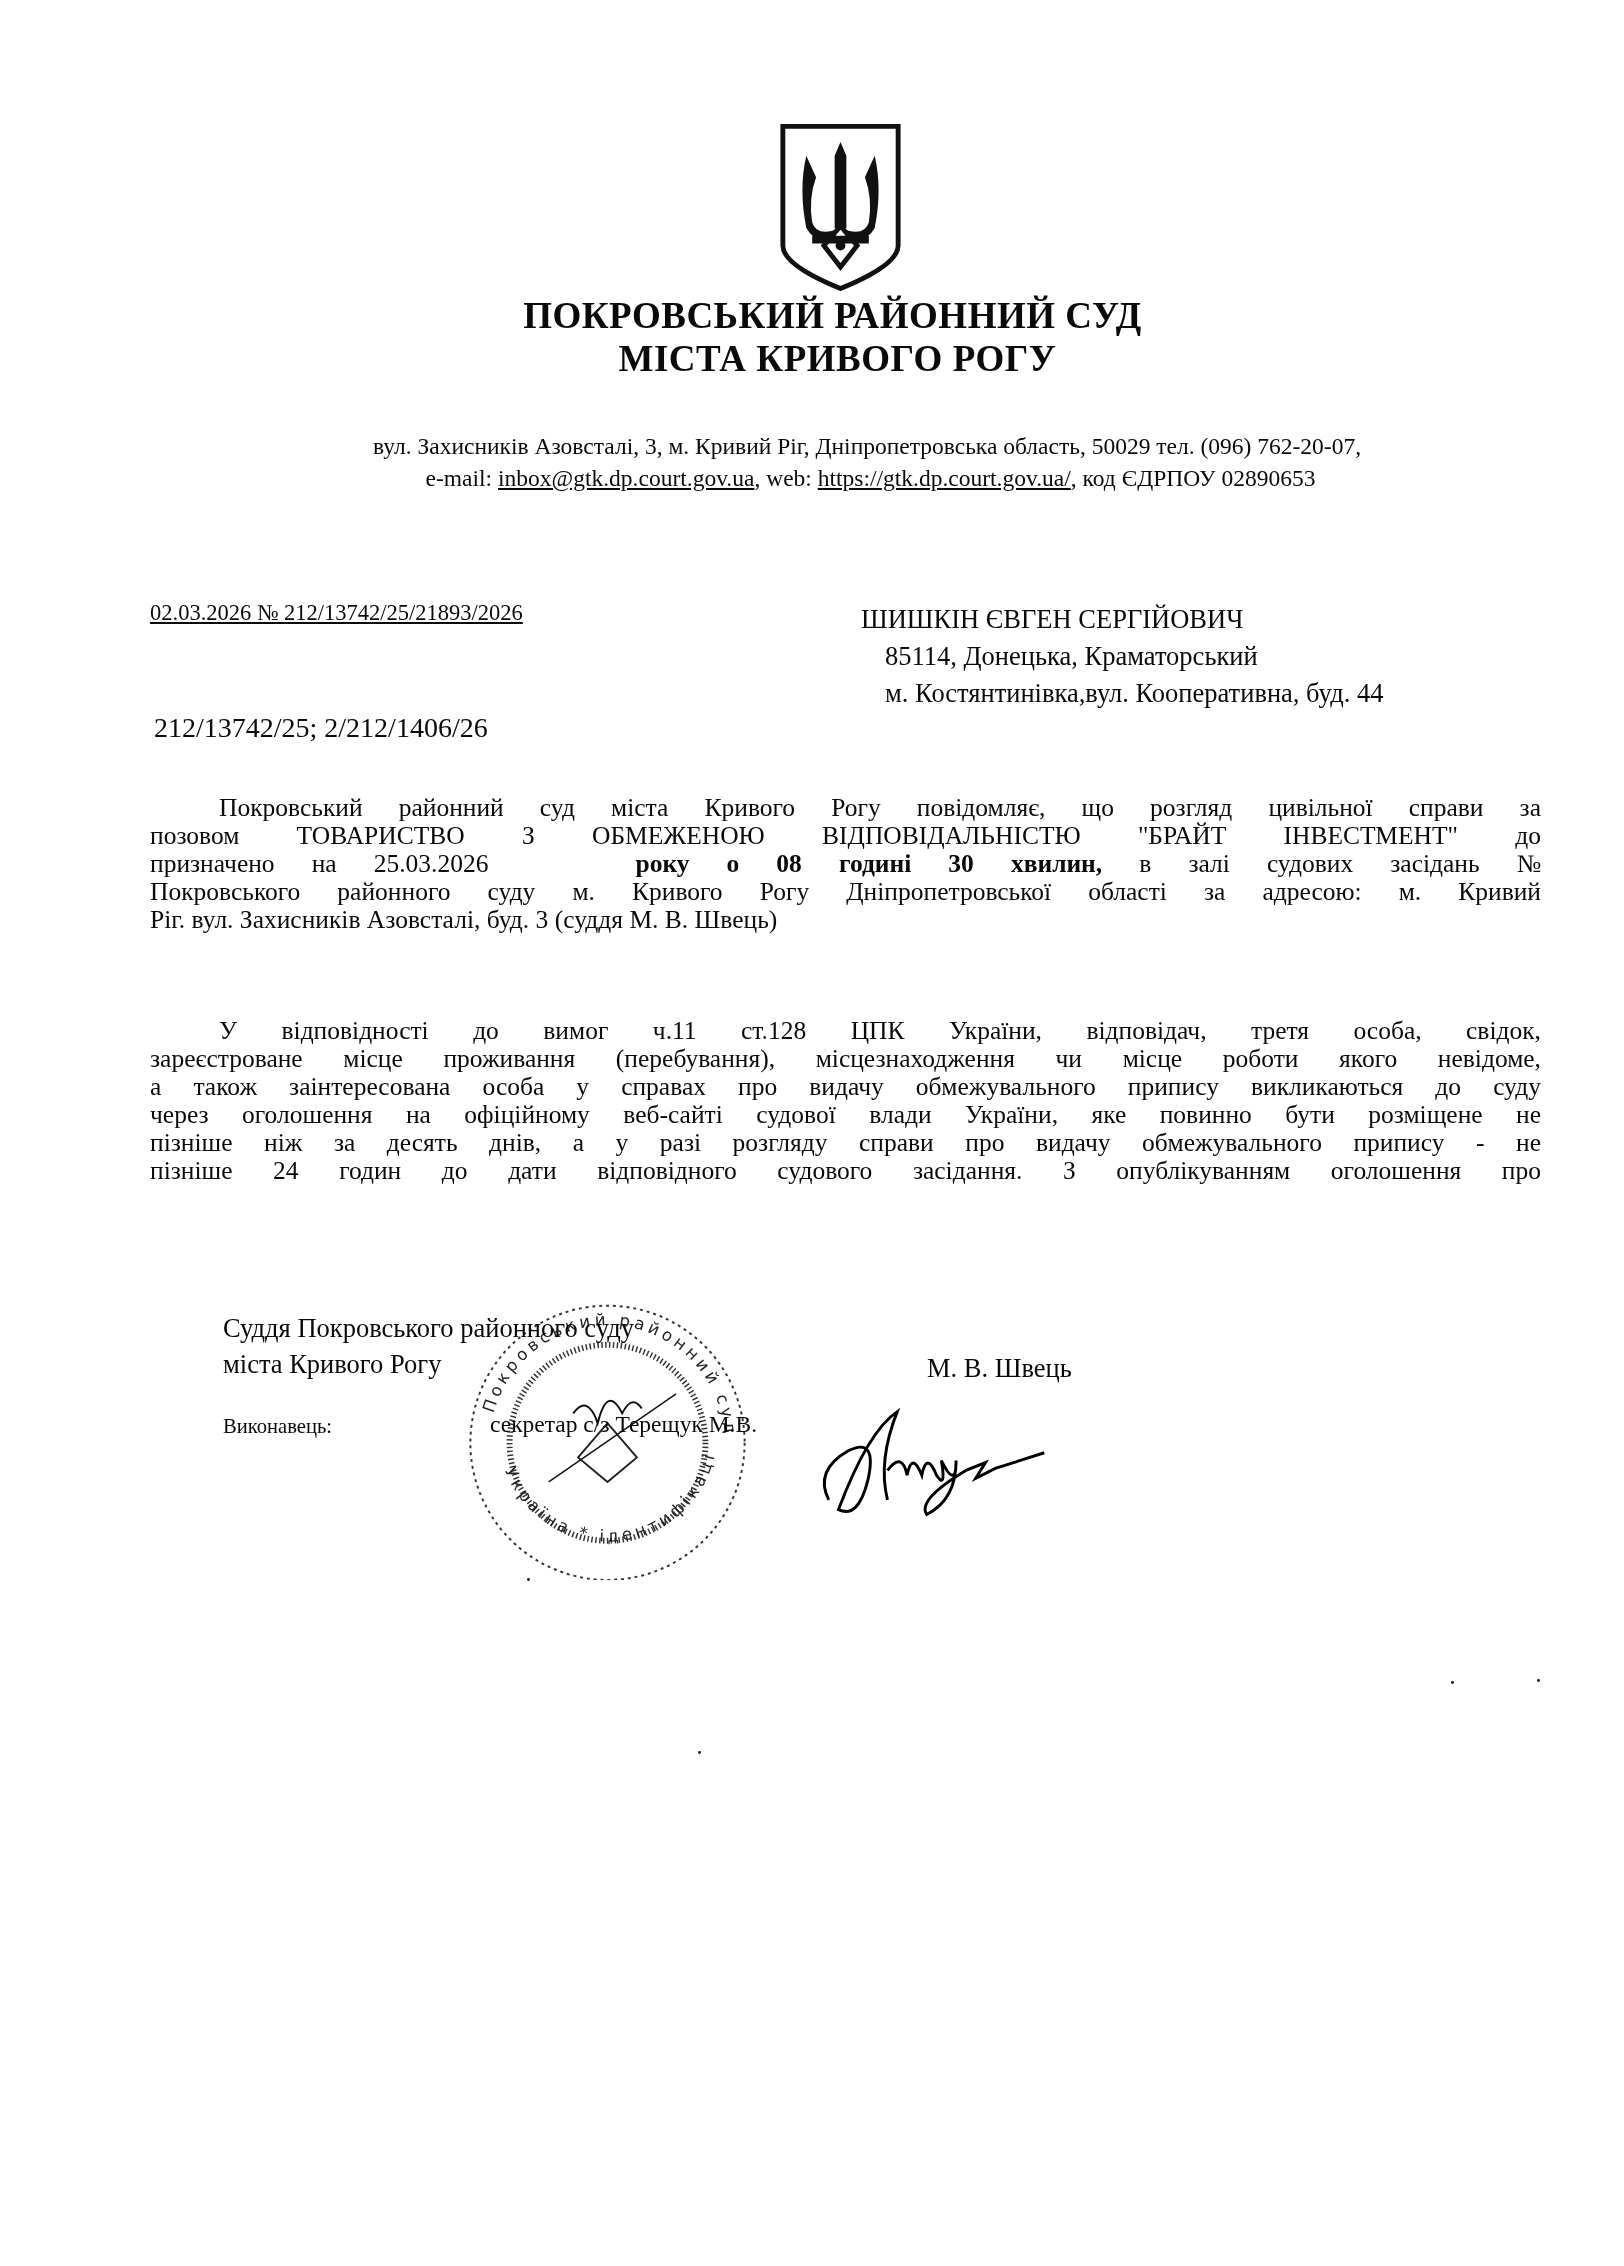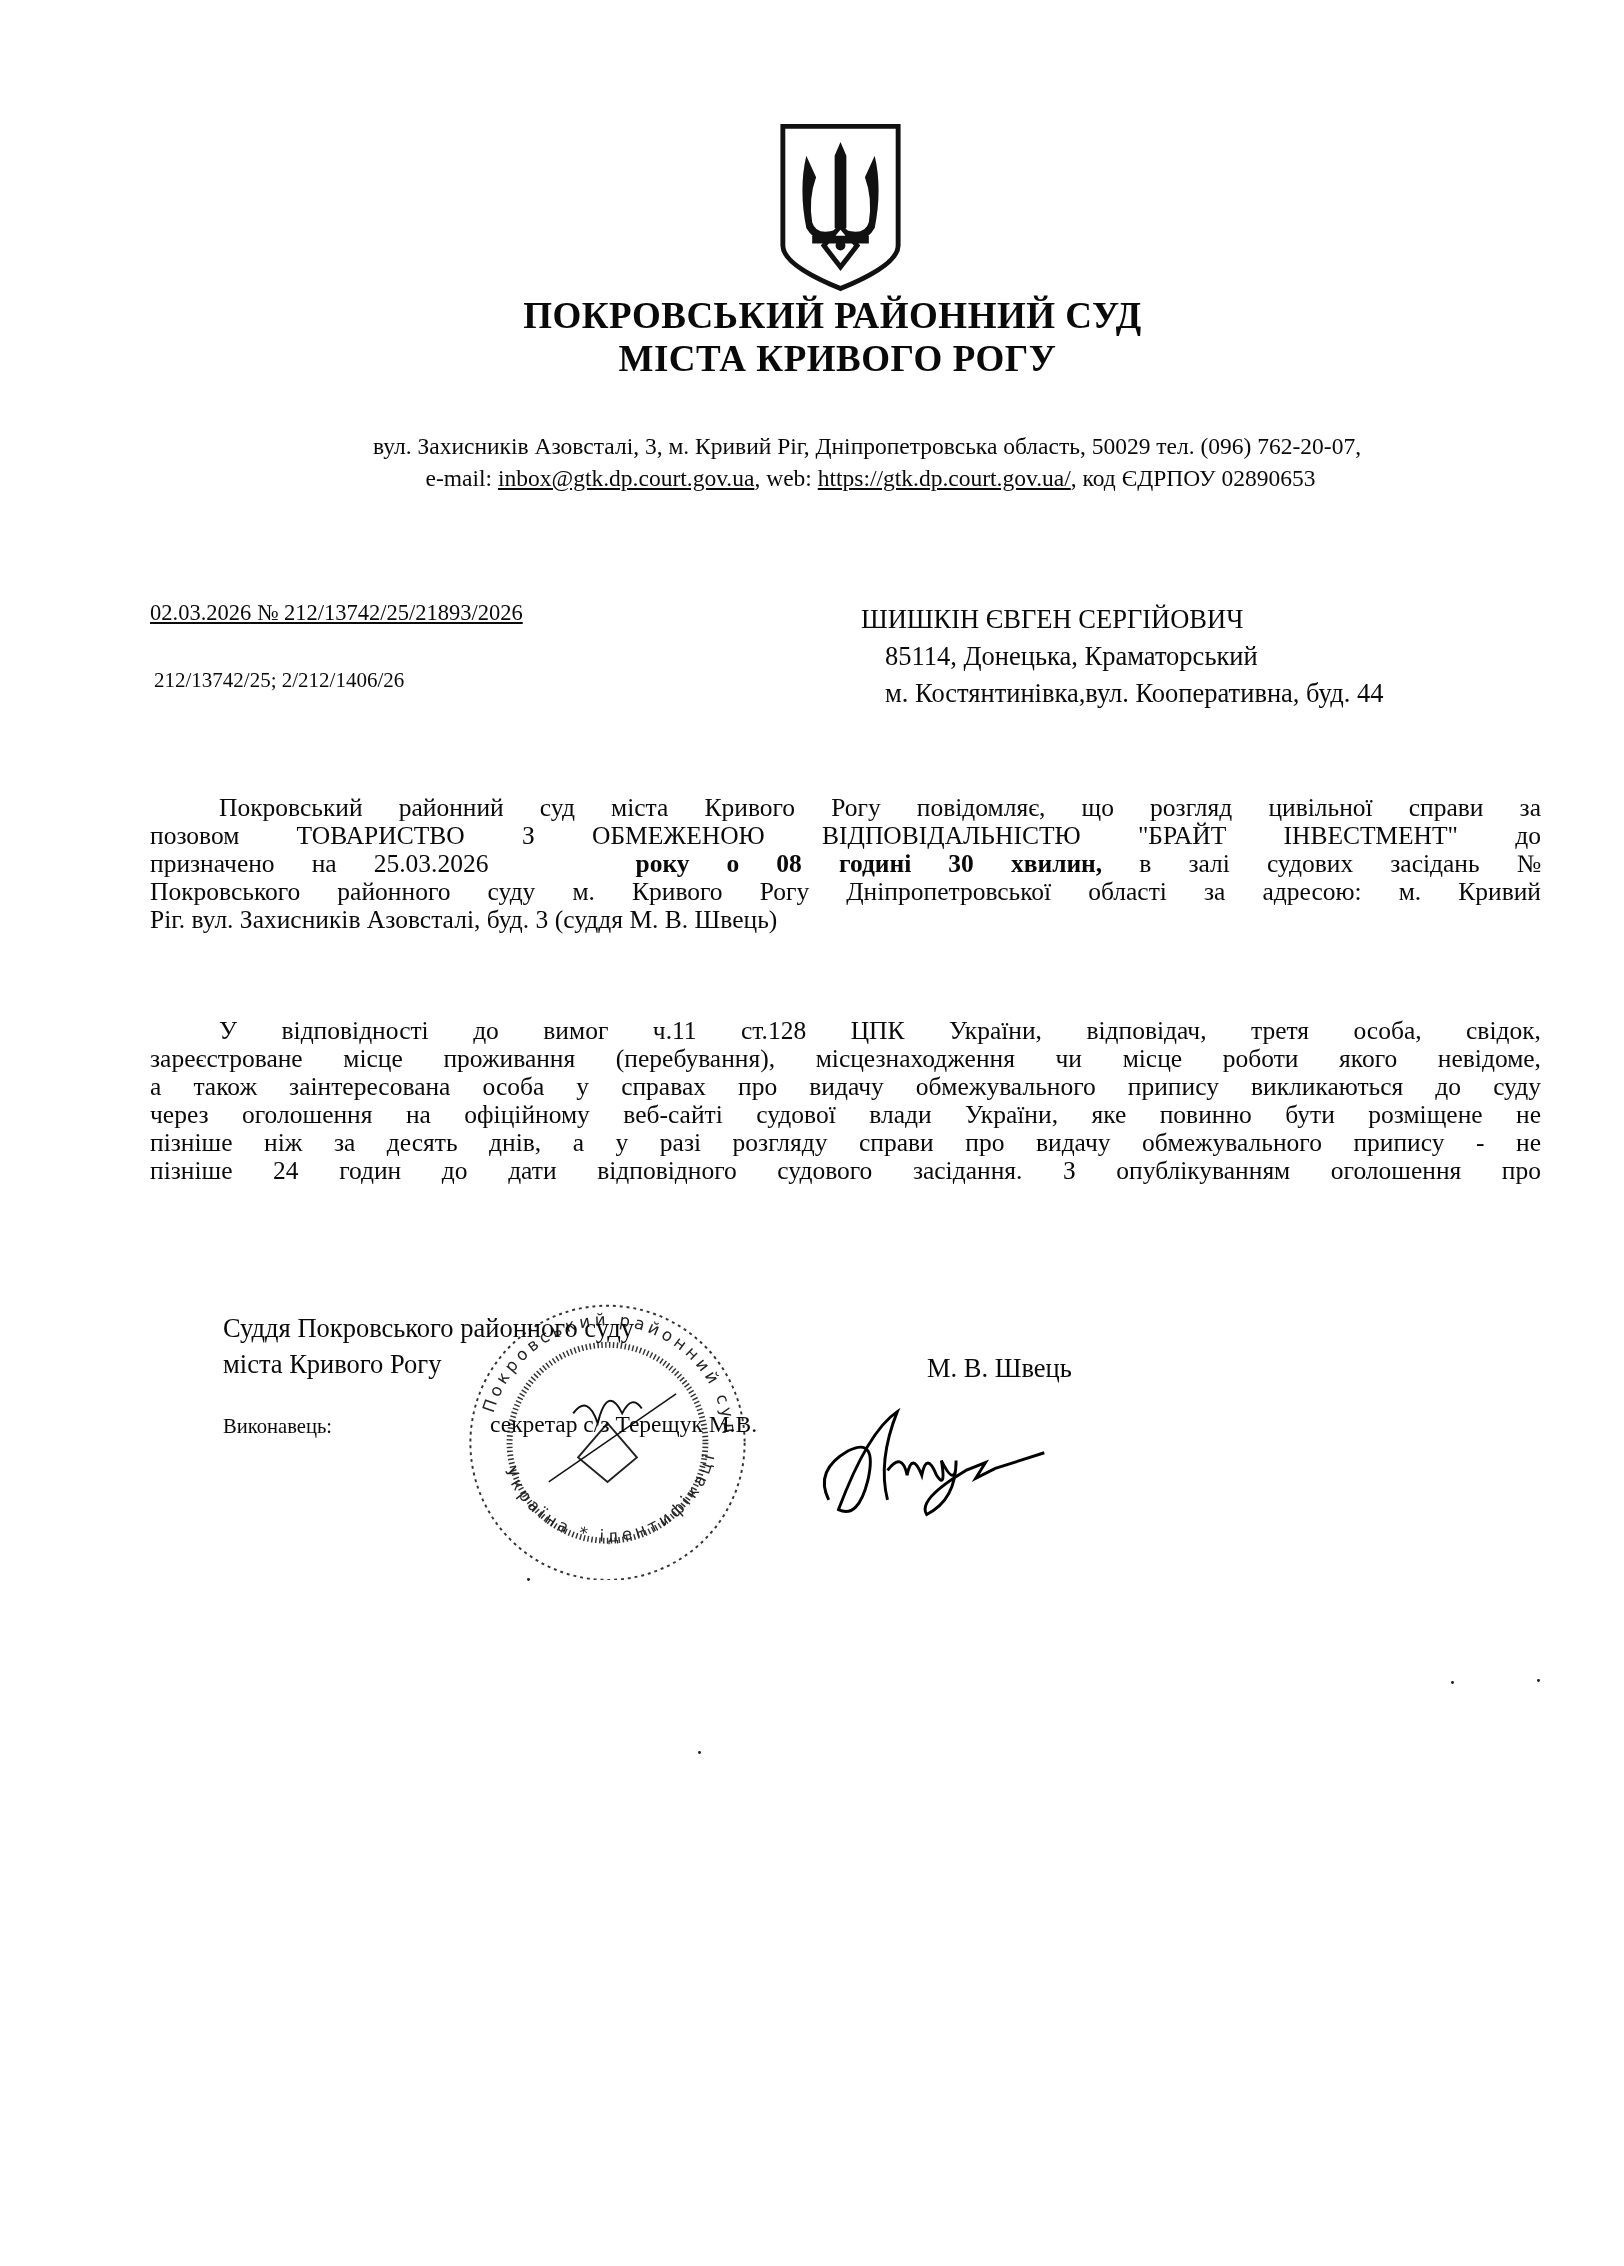--- a/index.html
+++ b/index.html
@@ -13,21 +13,21 @@
     left: 0; width: 1624px; text-align: center; font-weight: bold;
     font-size: 37px; letter-spacing: 0.5px; line-height: 43px;
   }
   .title1 { top: 294px; padding-left: 41px; box-sizing: border-box; }
   .title2 { top: 337px; padding-left: 51px; box-sizing: border-box; }
   .addr { left: 0; width: 1624px; text-align: center; font-size: 23.5px; line-height: 29px; }
   .addr1 { top: 432px; padding-left: 110px; box-sizing: border-box; }
   .addr2 { top: 464px; padding-left: 117px; box-sizing: border-box; }
   .u { text-decoration: underline; }
   .outno { left: 150px; top: 600px; font-size: 22.5px; text-decoration: underline; }
-  .caseno { left: 154px; top: 668px; font-size: 21px; }
+  .caseno { left: 154px; top: 712px; font-size: 28px; }
   .recip { left: 861px; font-size: 26.5px; line-height: 35px; text-align: center; }
   .recip-name { top: 602px; }
   .recip-l1 { top: 639px; left: 885px; }
   .recip-l2 { top: 676px; left: 885px; }
   .body { left: 150px; width: 1391px; font-size: 25.5px; line-height: 28px; text-align: justify; }
   .p1 { top: 794px; }
   .p2 { top: 1017px; }
   .indent { display: inline-block; width: 69px; }
   .line { display: block; text-align-last: justify; white-space: nowrap; }
   .line.last { text-align-last: left; }

